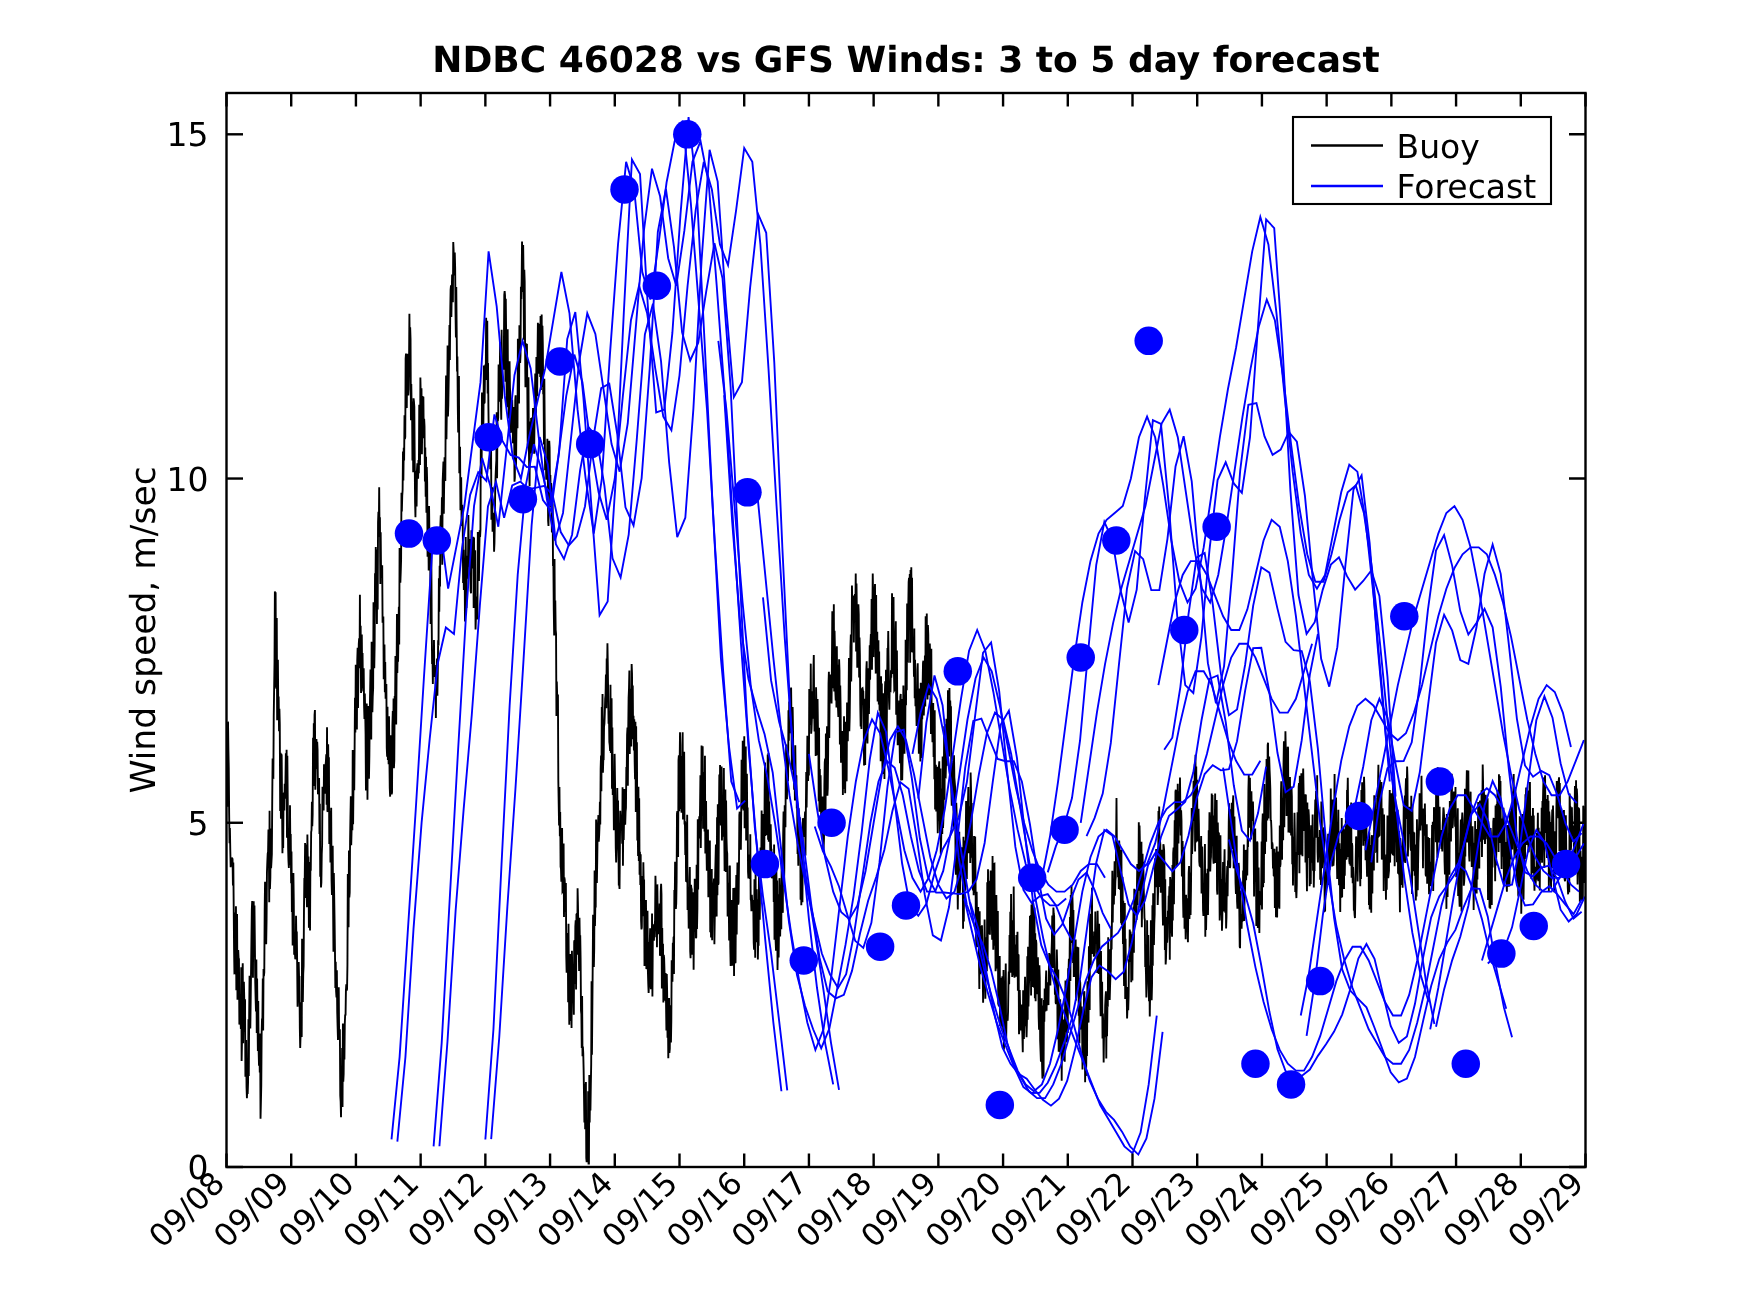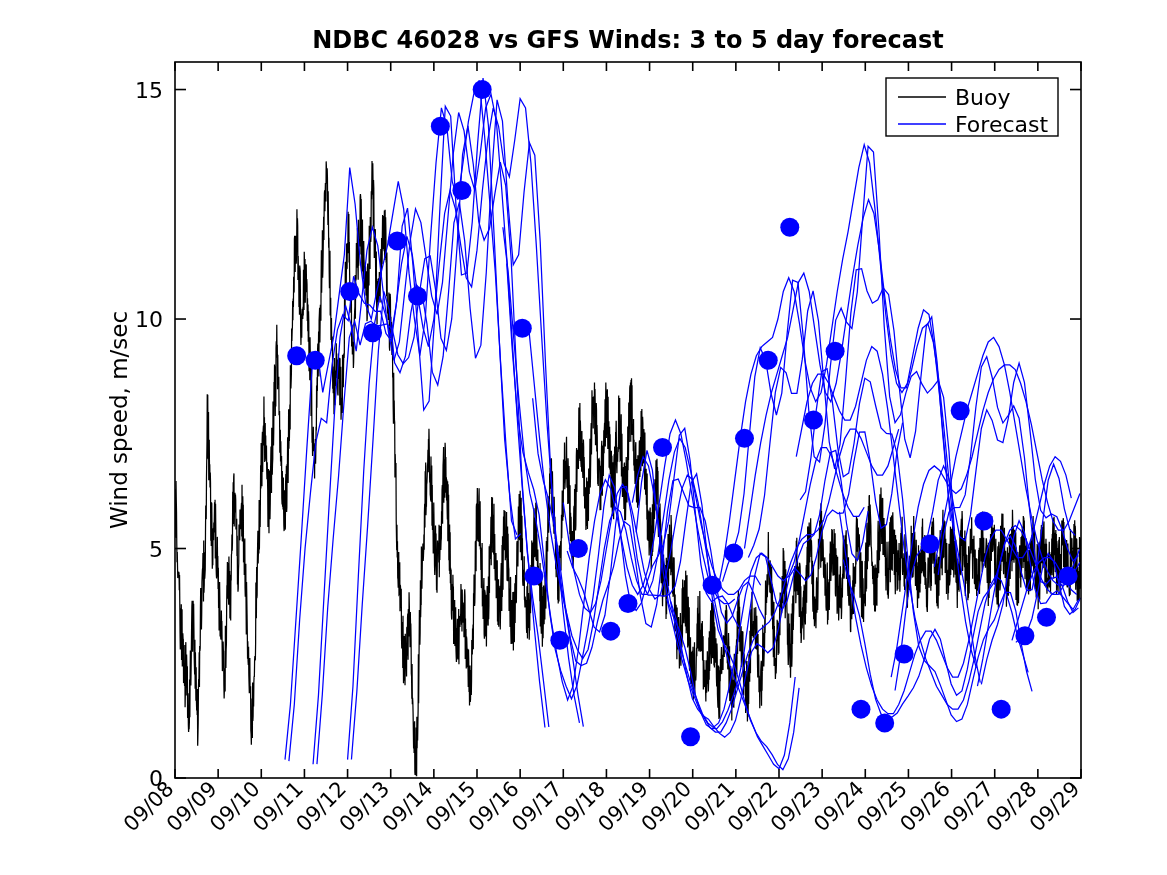--- a/index.html
+++ b/index.html
@@ -11,21 +11,20 @@
     width: 1167px;
     height: 875px;
     font-family: "DejaVu Sans", sans-serif;
     overflow: hidden;
   }
   #figure {
     position: relative;
     width: 975px;
     height: 875px;
     background: #ffffff;
-    padding-left: 24px;
   }
   svg#plot {
     display: block;
     width: 1167px;
     height: 875px;
   }
   .axis-line {
     fill: none;
     stroke: #000000;
     stroke-width: 1.6;

